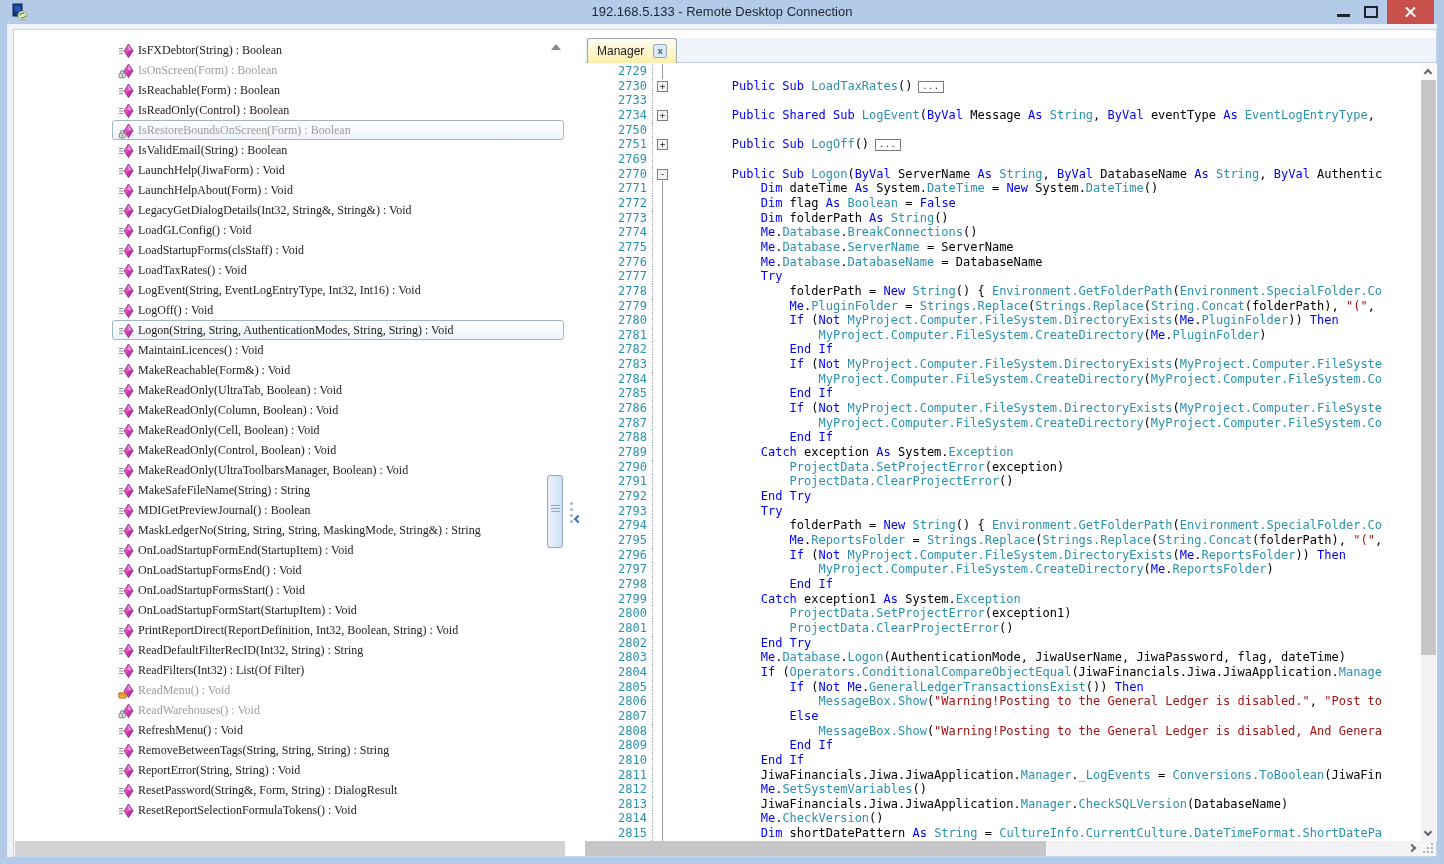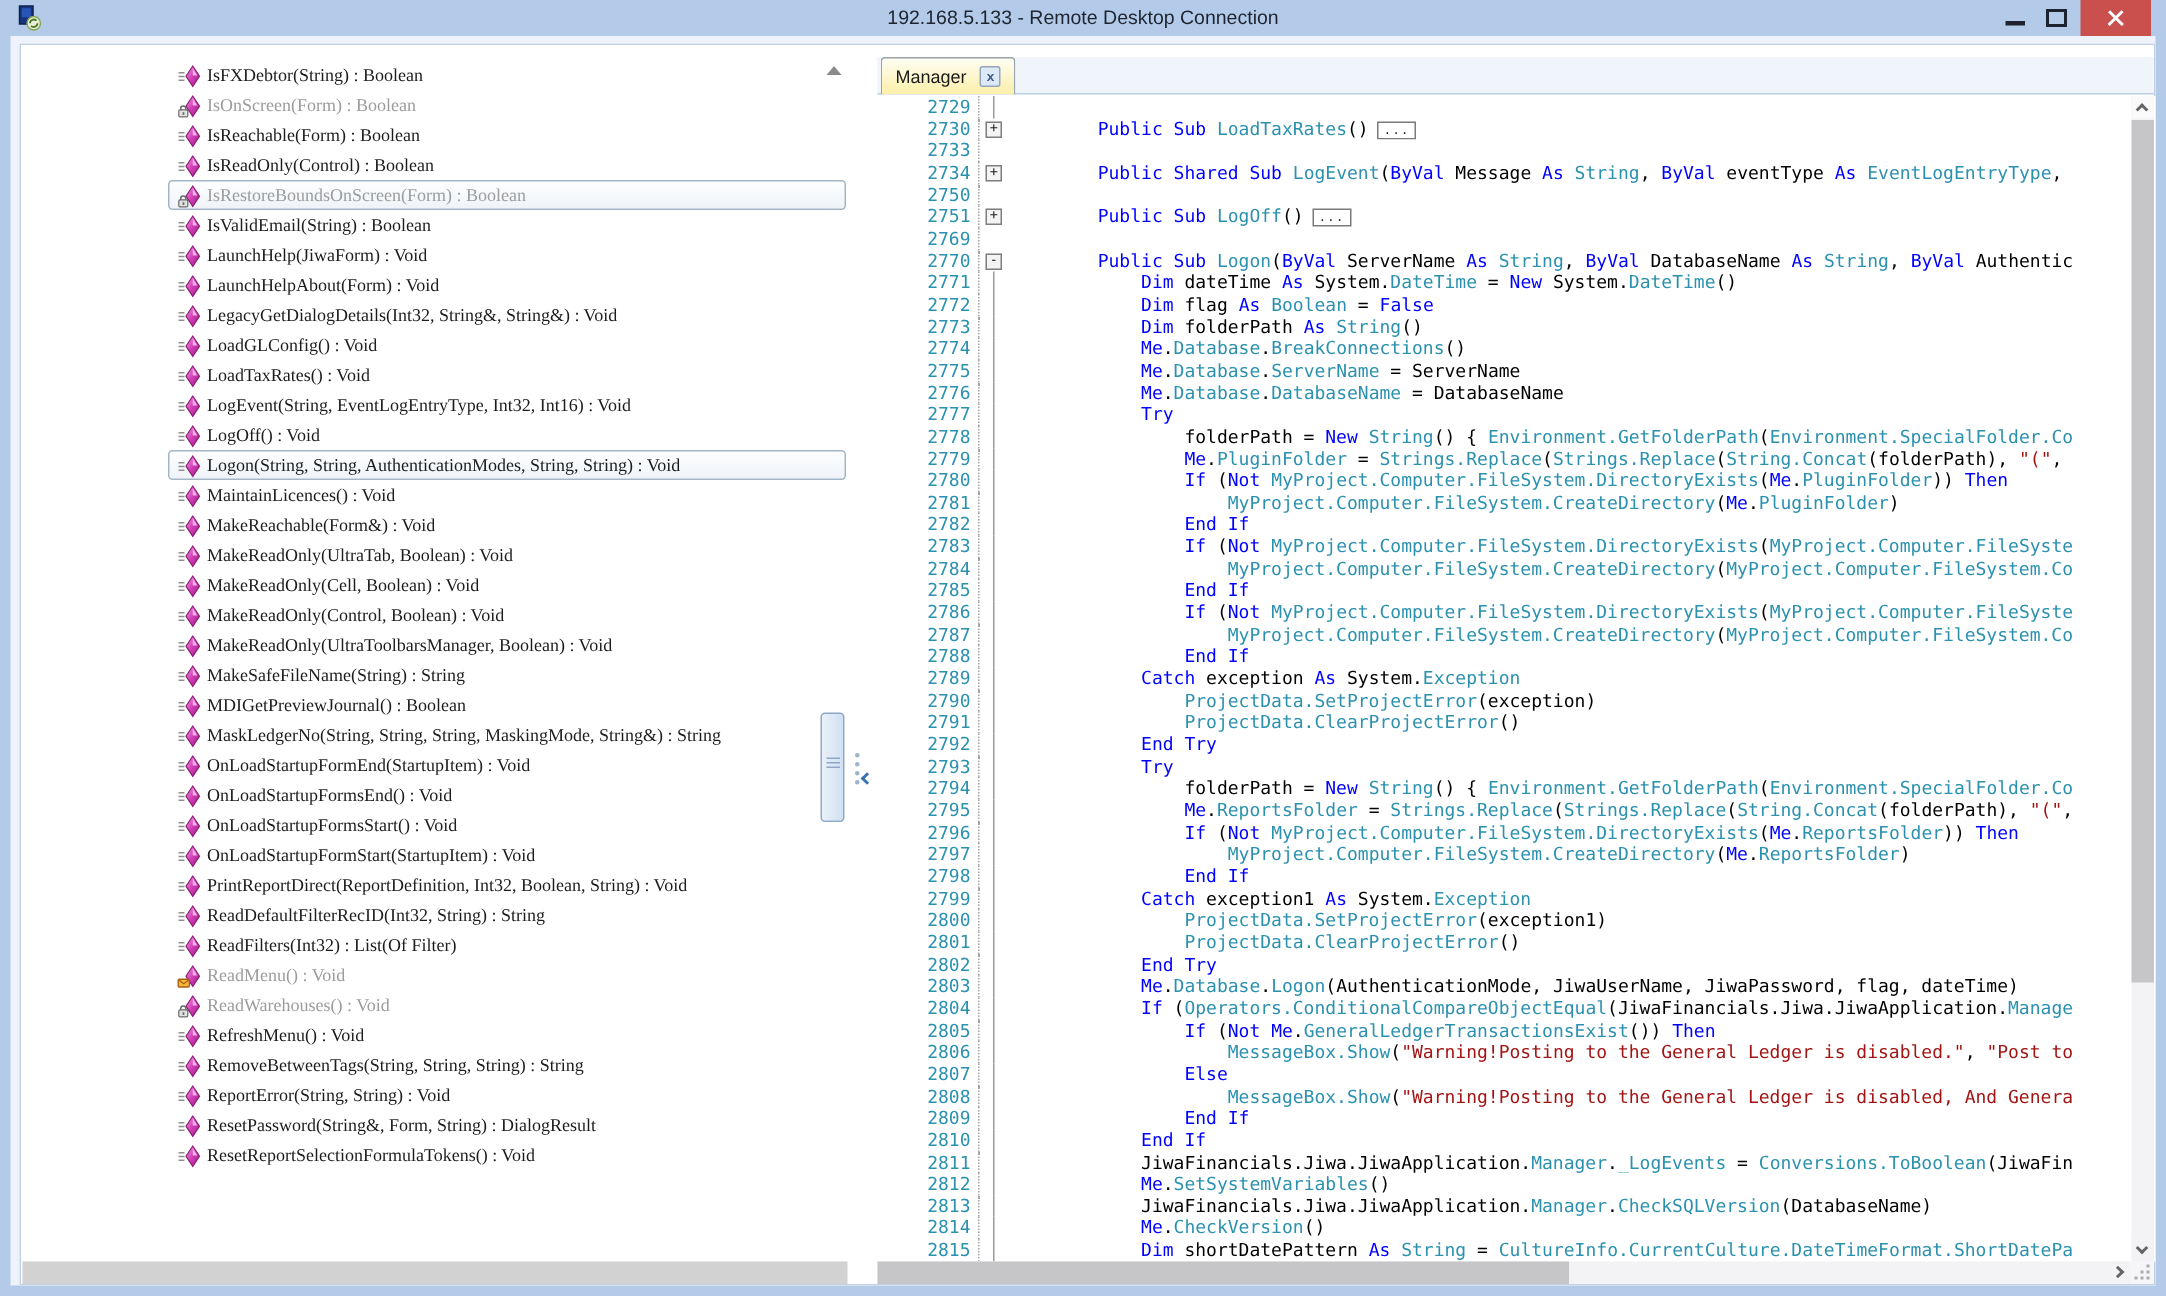--- a/index.html
+++ b/index.html
@@ -218,20 +218,28 @@
           <polygon points="10.5,2.5 13.6,7.3 10.5,7.3" fill="#f9c4ef" opacity="0.85"></polygon>
         </svg></span>
       <span class="lab">LoadGLConfig() : Void</span>
     </div>
     <div class="row">
       <span class="micon"><svg width="16" height="16" viewBox="0 0 16 16">
           <path d="M1 5.5h4M1 8h4M1 10.5h4" stroke="#8f8f8f" stroke-width="1"></path>
           <polygon points="10.5,1 15,7.8 10.5,14.6 6,7.8" fill="url(#dg)" stroke="#8e1f7c" stroke-width="0.8"></polygon>
           <polygon points="10.5,2.5 13.6,7.3 10.5,7.3" fill="#f9c4ef" opacity="0.85"></polygon>
         </svg></span>
+      <span class="lab">LoadStartupForms(clsStaff) : Void</span>
+    </div>
+    <div class="row">
+      <span class="micon"><svg width="16" height="16" viewBox="0 0 16 16">
+          <path d="M1 5.5h4M1 8h4M1 10.5h4" stroke="#8f8f8f" stroke-width="1"></path>
+          <polygon points="10.5,1 15,7.8 10.5,14.6 6,7.8" fill="url(#dg)" stroke="#8e1f7c" stroke-width="0.8"></polygon>
+          <polygon points="10.5,2.5 13.6,7.3 10.5,7.3" fill="#f9c4ef" opacity="0.85"></polygon>
+        </svg></span>
       <span class="lab">LoadTaxRates() : Void</span>
     </div>
     <div class="row">
       <span class="micon"><svg width="16" height="16" viewBox="0 0 16 16">
           <path d="M1 5.5h4M1 8h4M1 10.5h4" stroke="#8f8f8f" stroke-width="1"></path>
           <polygon points="10.5,1 15,7.8 10.5,14.6 6,7.8" fill="url(#dg)" stroke="#8e1f7c" stroke-width="0.8"></polygon>
           <polygon points="10.5,2.5 13.6,7.3 10.5,7.3" fill="#f9c4ef" opacity="0.85"></polygon>
         </svg></span>
       <span class="lab">LogEvent(String, EventLogEntryType, Int32, Int16) : Void</span>
     </div>
@@ -267,20 +275,28 @@
         </svg></span>
       <span class="lab">MakeReachable(Form&amp;) : Void</span>
     </div>
     <div class="row">
       <span class="micon"><svg width="16" height="16" viewBox="0 0 16 16">
           <path d="M1 5.5h4M1 8h4M1 10.5h4" stroke="#8f8f8f" stroke-width="1"></path>
           <polygon points="10.5,1 15,7.8 10.5,14.6 6,7.8" fill="url(#dg)" stroke="#8e1f7c" stroke-width="0.8"></polygon>
           <polygon points="10.5,2.5 13.6,7.3 10.5,7.3" fill="#f9c4ef" opacity="0.85"></polygon>
         </svg></span>
       <span class="lab">MakeReadOnly(UltraTab, Boolean) : Void</span>
+    </div>
+    <div class="row">
+      <span class="micon"><svg width="16" height="16" viewBox="0 0 16 16">
+          <path d="M1 5.5h4M1 8h4M1 10.5h4" stroke="#8f8f8f" stroke-width="1"></path>
+          <polygon points="10.5,1 15,7.8 10.5,14.6 6,7.8" fill="url(#dg)" stroke="#8e1f7c" stroke-width="0.8"></polygon>
+          <polygon points="10.5,2.5 13.6,7.3 10.5,7.3" fill="#f9c4ef" opacity="0.85"></polygon>
+        </svg></span>
+      <span class="lab">MakeReadOnly(Column, Boolean) : Void</span>
     </div>
     <div class="row">
       <span class="micon"><svg width="16" height="16" viewBox="0 0 16 16">
           <path d="M1 5.5h4M1 8h4M1 10.5h4" stroke="#8f8f8f" stroke-width="1"></path>
           <polygon points="10.5,1 15,7.8 10.5,14.6 6,7.8" fill="url(#dg)" stroke="#8e1f7c" stroke-width="0.8"></polygon>
           <polygon points="10.5,2.5 13.6,7.3 10.5,7.3" fill="#f9c4ef" opacity="0.85"></polygon>
         </svg></span>
       <span class="lab">MakeReadOnly(Cell, Boolean) : Void</span>
     </div>
     <div class="row">

